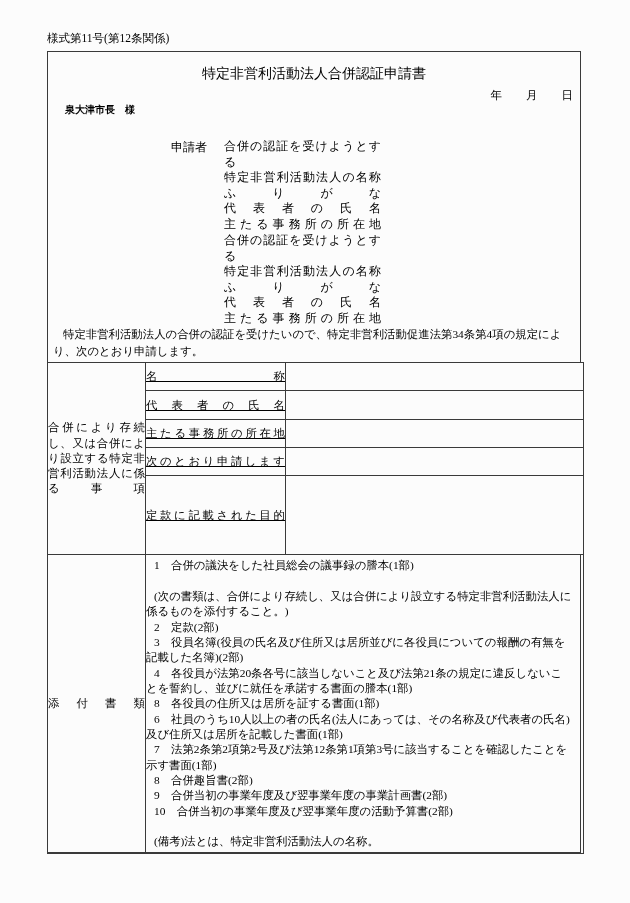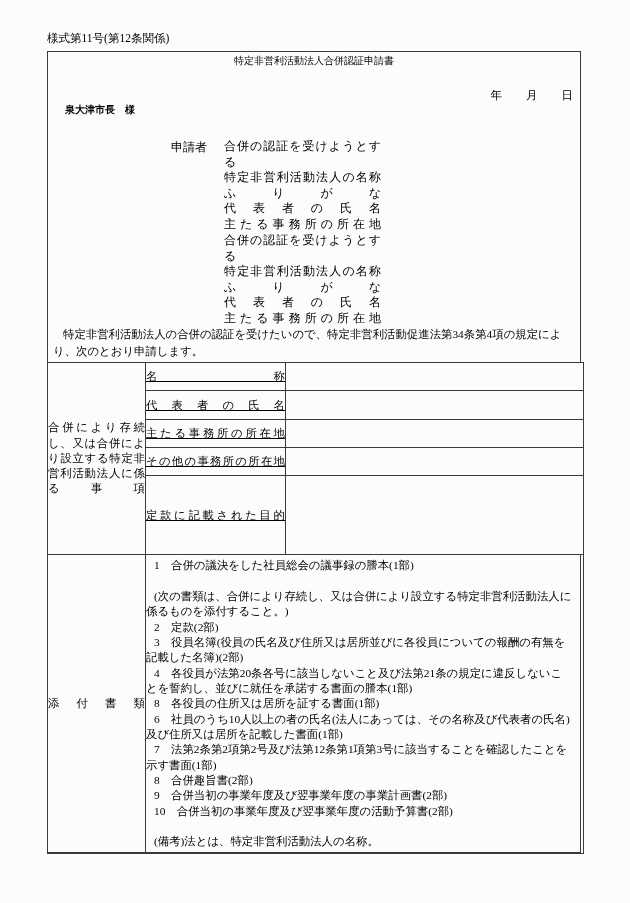--- a/index.html
+++ b/index.html
@@ -6,21 +6,21 @@
   .page{
     position:relative;width:630px;height:903px;background:#fcfcfc;
     font-family:"Liberation Serif","DejaVu Serif",serif;color:#000000;
     overflow:hidden;
   }
   .form-no{position:absolute;left:47px;top:31px;font-size:11.5px;}
   .box{
     position:absolute;left:47px;top:51px;width:534px;height:802px;
     border:1px solid #3a3a3a;box-sizing:border-box;
   }
-  .title{position:absolute;top:2px;left:0;width:100%;text-align:center;font-size:10px;}
+  .title{position:absolute;top:13px;left:0;width:100%;text-align:center;font-size:14px;}
   .date-row{position:absolute;top:36px;right:7px;display:flex;gap:24px;font-size:11.5px;}
   .addressee{position:absolute;top:51px;left:17px;font-size:10px;font-weight:bold;}
   .applicant-label{position:absolute;top:87px;left:123px;font-size:12px;}
   .app-block{position:absolute;left:176px;width:157px;font-size:12px;line-height:15.6px;}
   .app-block div{text-align:justify;text-align-last:justify;}
   .app-block-1{top:87px;}
   .app-block-2{top:181px;}
   .intro{position:absolute;top:274px;left:5px;width:524px;font-size:11.4px;line-height:17.4px;}
   .intro .l1{text-indent:10px;}
   .main-table{
@@ -96,21 +96,21 @@
         </tr>
         <tr class="h29">
           <td class="rowlabel">代表者の氏名</td>
           <td class="valcell"></td>
         </tr>
         <tr class="h28">
           <td class="rowlabel">主たる事務所の所在地</td>
           <td class="valcell"></td>
         </tr>
         <tr class="h28">
-          <td class="rowlabel">その他の事務所の所在地</td>
+          <td class="rowlabel">次のとおり申請します</td>
           <td class="valcell"></td>
         </tr>
         <tr class="h79">
           <td class="rowlabel">定款に記載された目的</td>
           <td class="valcell"></td>
         </tr>
         <tr class="h299">
           <td class="col1head">添付書類</td>
           <td class="docs-cell" colspan="2">
             <div class="doc-line ln-first">1　合併の議決をした社員総会の議事録の謄本(1部)</div>

